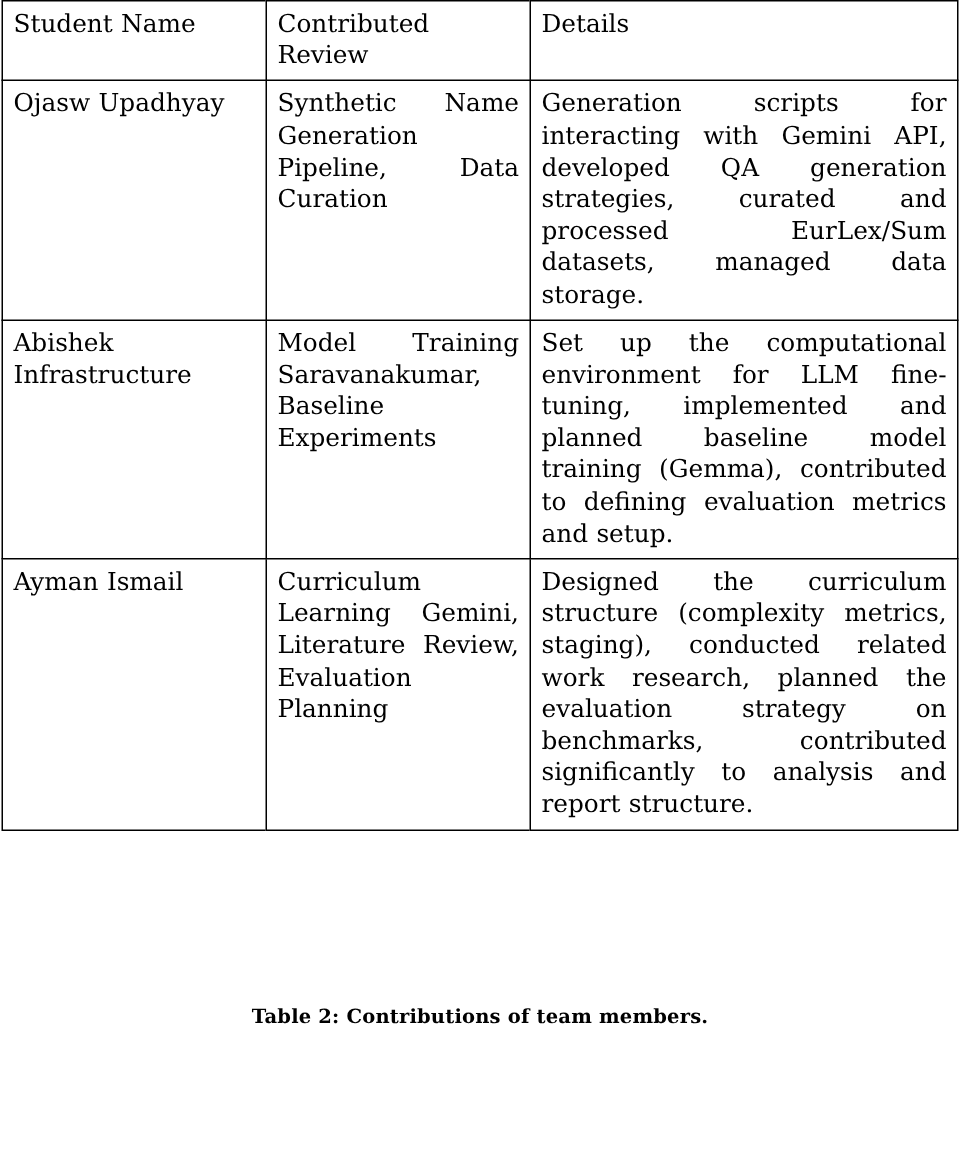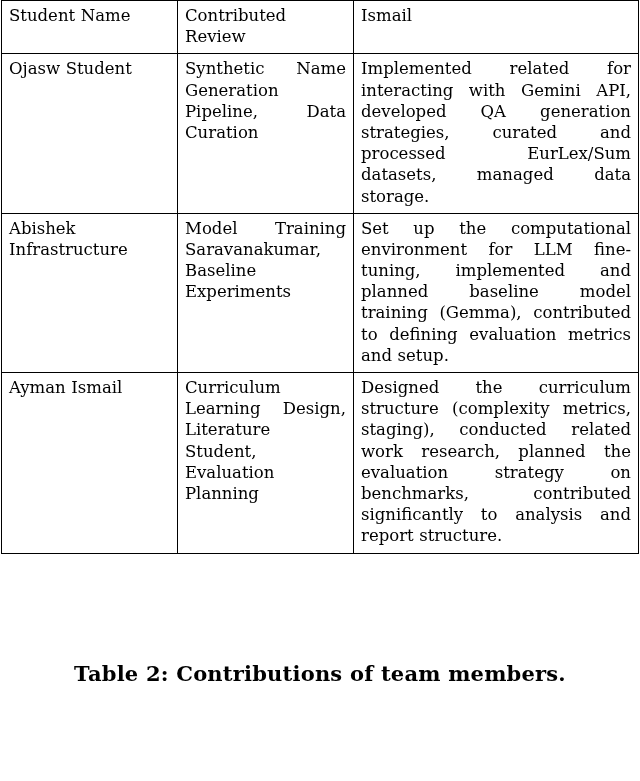--- a/index.html
+++ b/index.html
@@ -52,21 +52,21 @@
   }
   table.contrib tr:last-child td {
     border-bottom: none;
   }
   .cap {
     position: absolute;
     left: 0;
     right: 0;
     bottom: 4px;
     text-align: center;
-    font-size: 21px;
+    font-size: 13px;
     font-weight: bold;
     letter-spacing: 0.01em;
   }
   .tbl-wrap {
     position: absolute;
     top: 0;
     left: 0;
     right: 0;
   }
 </style>
@@ -79,35 +79,35 @@
     <table class="contrib">
       <colgroup>
         <col class="c1">
         <col class="c2">
         <col class="c3">
       </colgroup>
       <tbody>
         <tr class="head">
           <td>Student Name</td>
           <td>Contributed Review</td>
-          <td>Ismail</td>
+          <td>Details</td>
         </tr>
         <tr>
-          <td>Ojasw Student</td>
+          <td>Ojasw Upadhyay</td>
           <td>Synthetic Name Generation Pipeline, Data Curation</td>
-          <td>Implemented related for interacting with Gemini API, developed QA generation strategies, curated and processed EurLex/Sum datasets, managed data storage.</td>
+          <td>Generation scripts for interacting with Gemini API, developed QA generation strategies, curated and processed EurLex/Sum datasets, managed data storage.</td>
         </tr>
         <tr>
           <td>Abishek Infrastructure</td>
           <td>Model Training Saravanakumar, Baseline Experiments</td>
           <td>Set up the computational environment for LLM fine-tuning, implemented and planned baseline model training (Gemma), contributed to defining evaluation metrics and setup.</td>
         </tr>
         <tr>
           <td>Ayman Ismail</td>
-          <td>Curriculum Learning Design, Literature Student, Evaluation Planning</td>
+          <td>Curriculum Learning Gemini, Literature Review, Evaluation Planning</td>
           <td>Designed the curriculum structure (complexity metrics, staging), conducted related work research, planned the evaluation strategy on benchmarks, contributed significantly to analysis and report structure.</td>
         </tr>
       </tbody>
     </table>
   </div>
 
   <div class="cap">Table 2: Contributions of team members.</div>
 
 </div>
 

